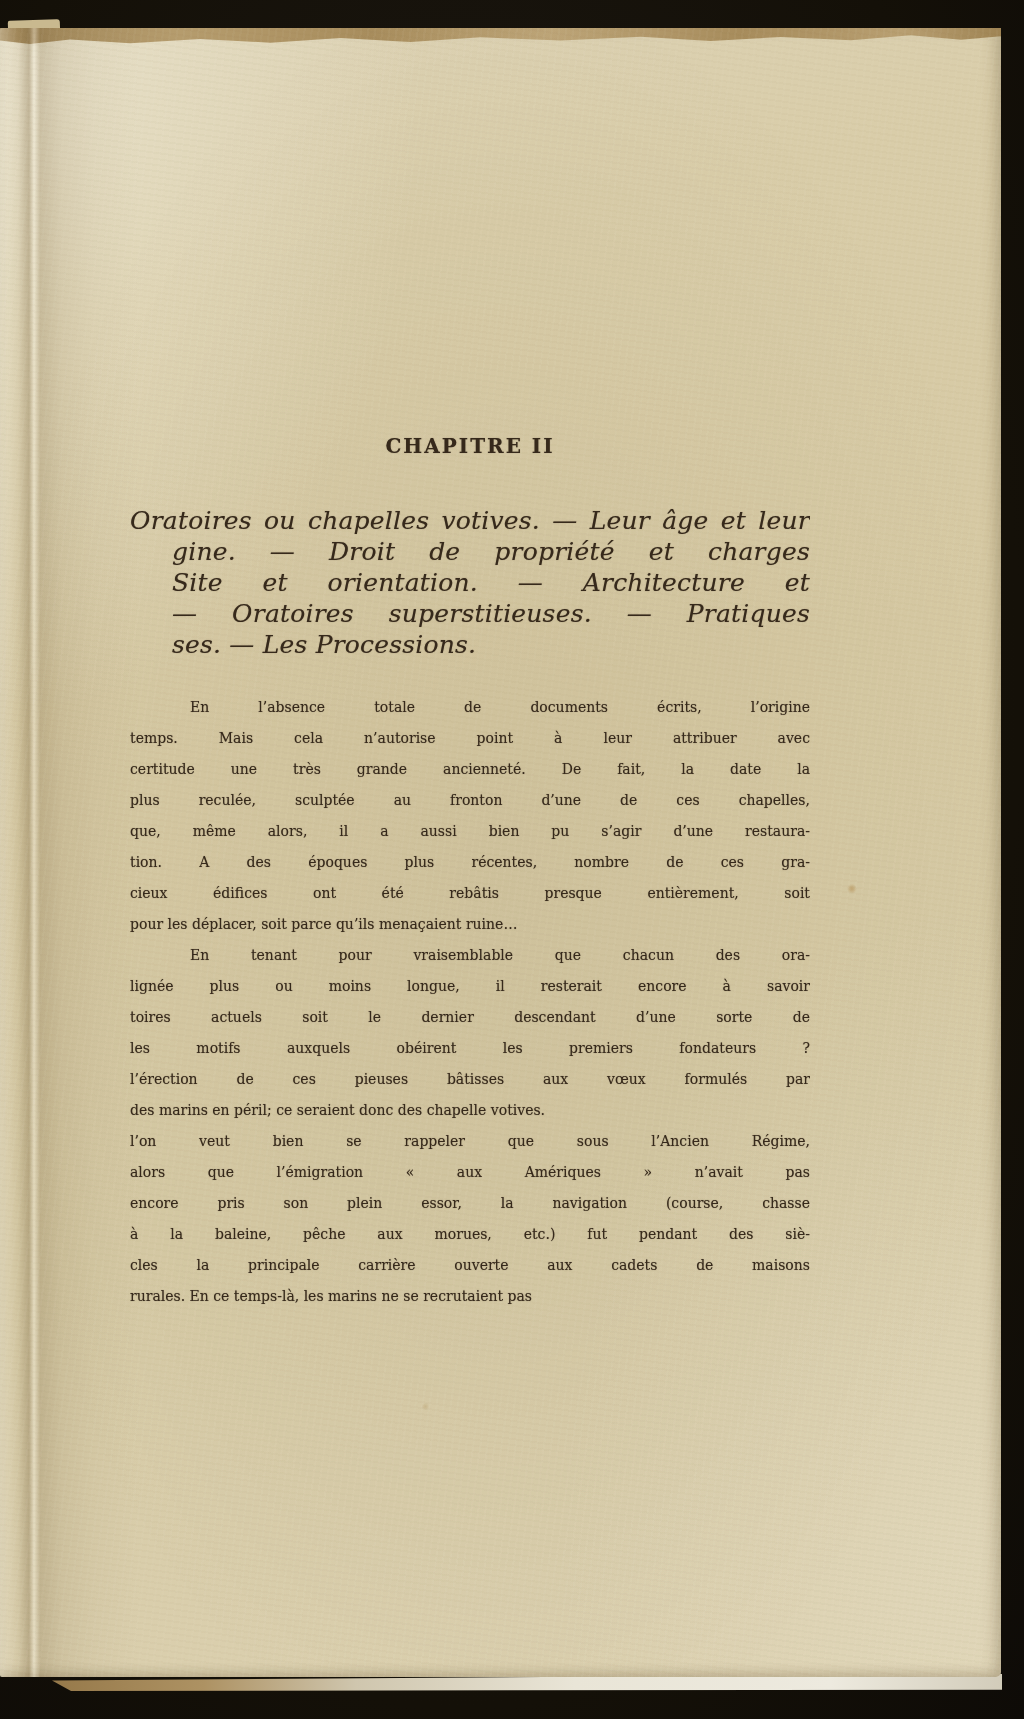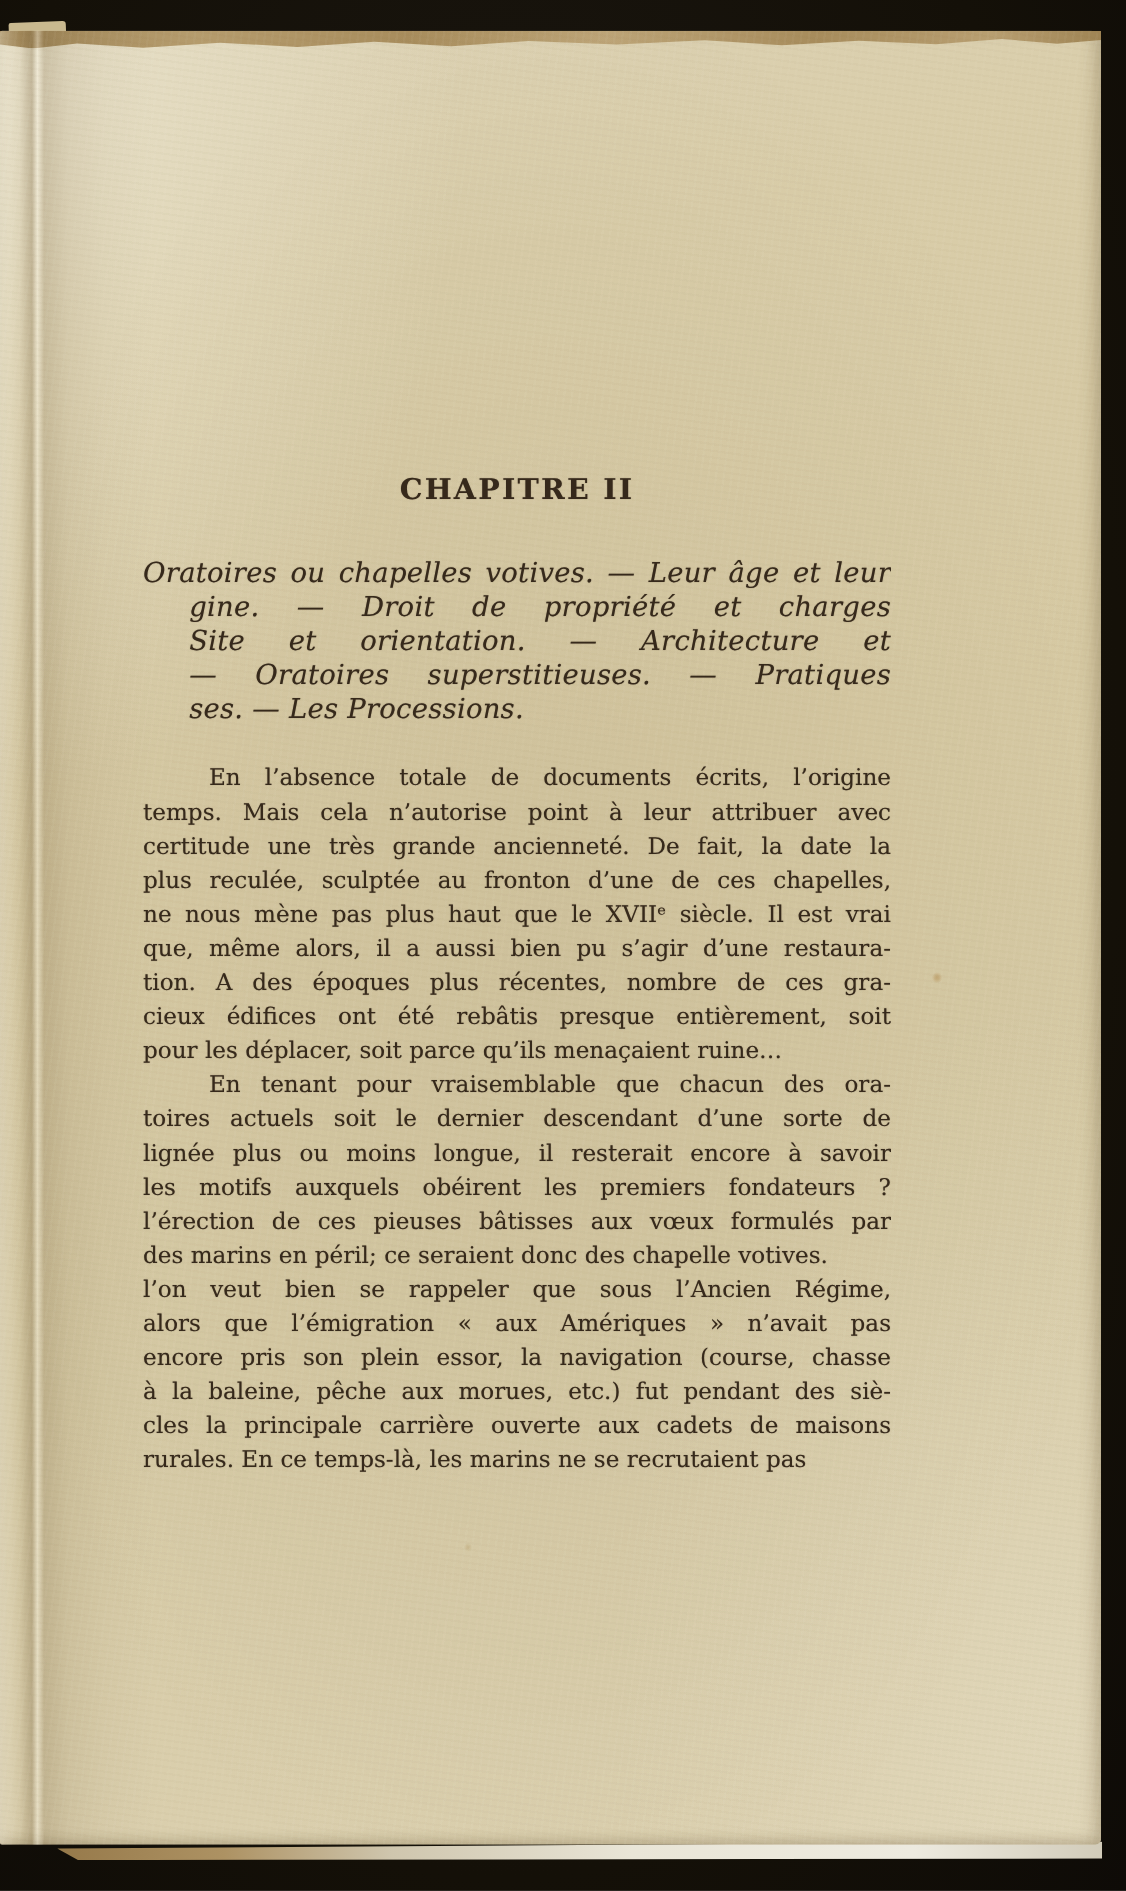--- a/index.html
+++ b/index.html
@@ -76,27 +76,27 @@
   }
 
   
   .content {
     position: absolute; left: 130px; top: 0; width: 680px; height: 1719px;
     z-index: 2; color: #36291b;
     text-shadow: 0 0 1px rgba(54,41,27,0.45);
   }
   .heading {
     position: absolute; top: 431px; left: 0; width: 100%; margin: 0;
-    font-size: 26px; line-height: 30px; font-weight: bold;
+    font-size: 20px; line-height: 30px; font-weight: bold;
     letter-spacing: 2px; text-align: center;
   }
   .summary  { position: absolute; top: 505px; left: 0; width: 100%; font-style: italic; }
   .bodytext { position: absolute; top: 692px; left: 0; width: 100%; }
   .line {
-    height: 31px; line-height: 31px; font-size: 21px;
+    height: 31px; line-height: 31px; font-size: 14px;
     overflow: hidden; white-space: normal;
     text-align: justify; text-align-last: justify;
   }
   .summary .line { font-size: 25px; letter-spacing: 0.2px; }
   .line.last  { text-align-last: left; }
   .line.hang  { padding-left: 42px; }
   .line.first { padding-left: 60px; }
 </style>
 </head>
 <body>
@@ -117,30 +117,29 @@
         <div class="line hang">Site et orientation. — Architecture et ameublement.</div>
         <div class="line hang">— Oratoires superstitieuses. — Pratiques religieu-</div>
         <div class="line hang last">ses. — Les Processions.</div>
       </div>
     <div class="bodytext">
       <div class="para">
           <div class="line first">En l’absence totale de documents écrits, l’origine</div>
           <div class="line">temps. Mais cela n’autorise point à leur attribuer avec</div>
           <div class="line">certitude une très grande ancienneté. De fait, la date la</div>
           <div class="line">plus reculée, sculptée au fronton d’une de ces chapelles,</div>
-          <div class="line">ne nous mène pas plus haut que le XVIIᵉ siècle. Il est vrai</div>
           <div class="line">que, même alors, il a aussi bien pu s’agir d’une restaura-</div>
           <div class="line">tion. A des époques plus récentes, nombre de ces gra-</div>
           <div class="line">cieux édifices ont été rebâtis presque entièrement, soit</div>
           <div class="line last">pour les déplacer, soit parce qu’ils menaçaient ruine…</div>
         </div>
       <div class="para">
           <div class="line first">En tenant pour vraisemblable que chacun des ora-</div>
+          <div class="line">lignée plus ou moins longue, il resterait encore à savoir</div>
           <div class="line">toires actuels soit le dernier descendant d’une sorte de</div>
-          <div class="line">lignée plus ou moins longue, il resterait encore à savoir</div>
           <div class="line">les motifs auxquels obéirent les premiers fondateurs ?</div>
           <div class="line">l’érection de ces pieuses bâtisses aux vœux formulés par</div>
           <div class="line last">des marins en péril; ce seraient donc des chapelle votives.</div>
         </div>
       <div class="para">
           <div class="line">l’on veut bien se rappeler que sous l’Ancien Régime,</div>
           <div class="line">alors que l’émigration « aux Amériques » n’avait pas</div>
           <div class="line">encore pris son plein essor, la navigation (course, chasse</div>
           <div class="line">à la baleine, pêche aux morues, etc.) fut pendant des siè-</div>
           <div class="line">cles la principale carrière ouverte aux cadets de maisons</div>

